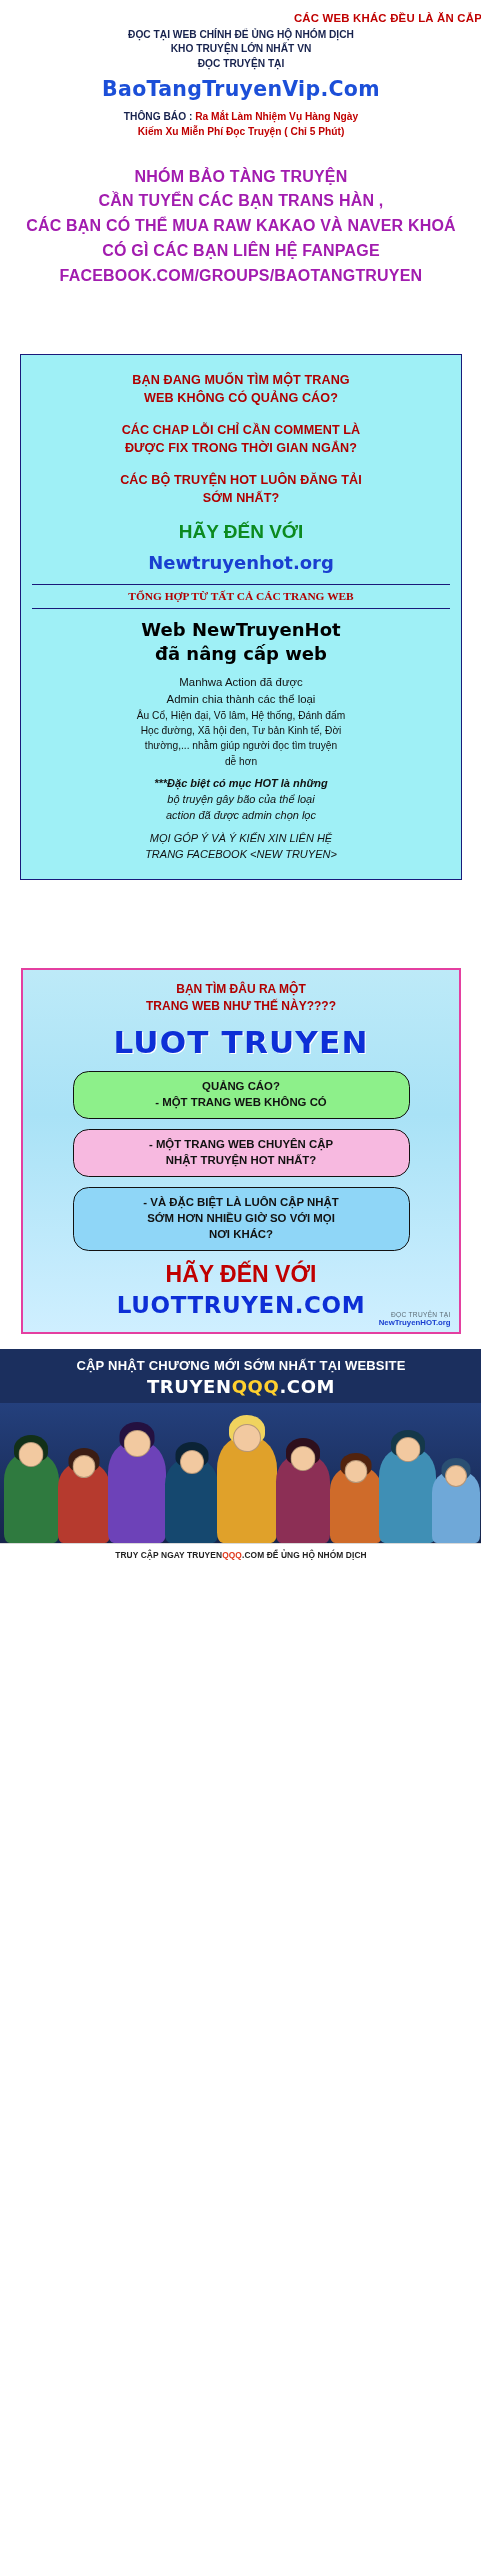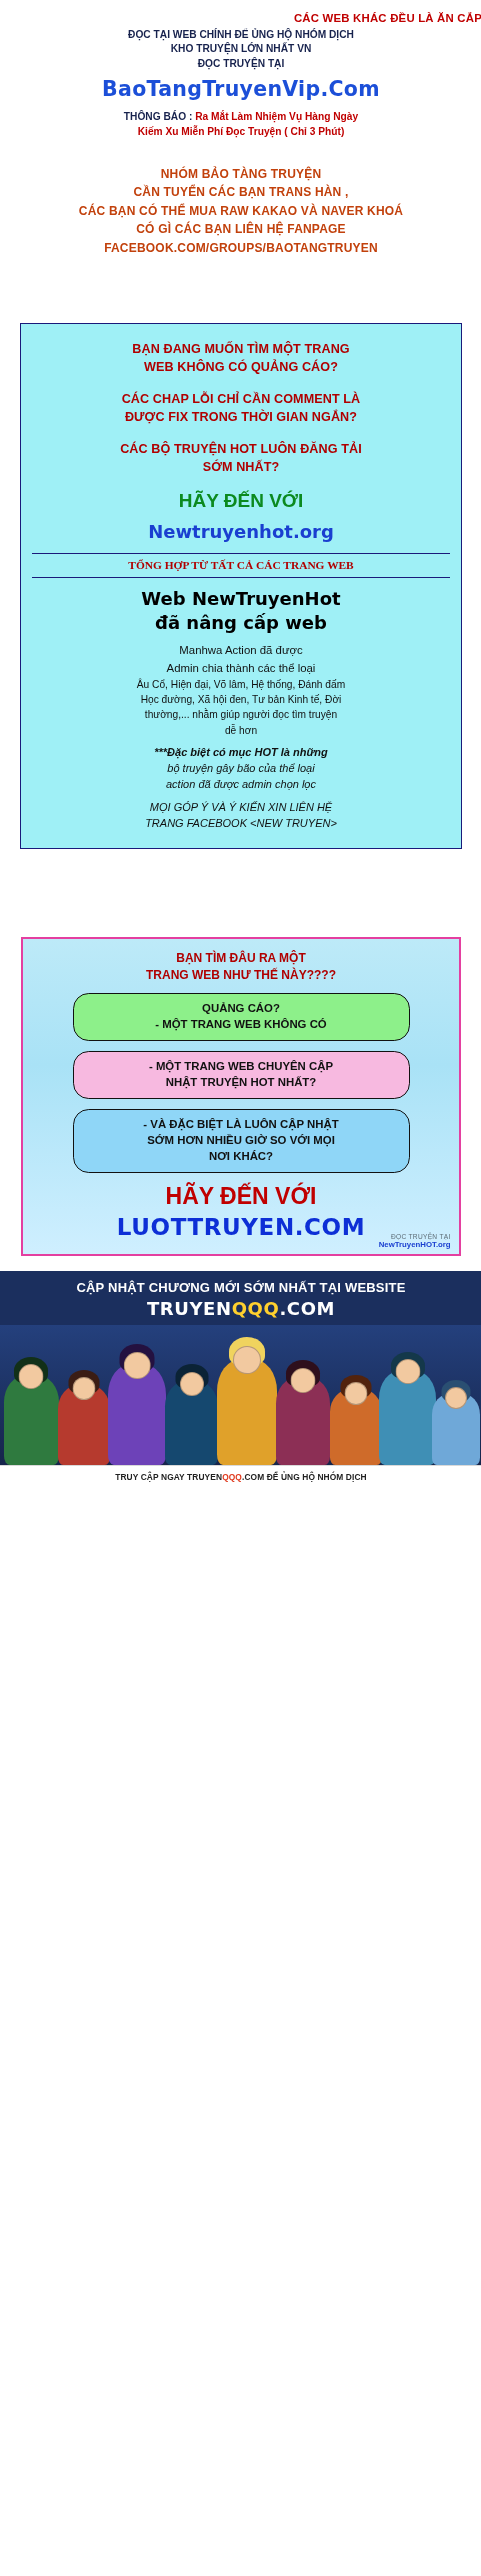--- a/index.html
+++ b/index.html
@@ -49,23 +49,23 @@
   .sec-top .notice .lbl { color: #17224d; }
 
   
   .sec-group {
     width: 482px;
     text-align: center;
     padding: 8.4px 6px 18px 6px;
     background: #ffffff;
   }
   .sec-group div {
-    color: #c2410c;
-    font-weight: bold;
-    font-size: 12px;
+    color: #a21caf;
+    font-weight: bold;
+    font-size: 16px;
     line-height: 1.55;
     letter-spacing: 0.2px;
   }
 
   
   .sec-cyan {
     width: 442px;
     margin: 6px auto 0 auto;
     border: 1.8px solid #1a1a7a;
     background: #9ff0f6;
@@ -260,21 +260,21 @@
 <div class="sec-top">
   <div class="l1">CÁC WEB KHÁC ĐỀU LÀ ĂN CẮP</div>
   <div class="l2">ĐỌC TẠI WEB CHÍNH ĐỂ ỦNG HỘ NHÓM DỊCH</div>
   <div class="l3">KHO TRUYỆN LỚN NHẤT VN</div>
   <div class="l4">ĐỌC TRUYỆN TẠI</div>
   <div class="bigbrand">BaoTangTruyenVip.Com</div>
   <div class="notice">
     <span class="lbl">THÔNG BÁO :</span>
     <span>Ra Mắt Làm Nhiệm Vụ Hàng Ngày</span>
   </div>
-  <div class="notice">Kiếm Xu Miễn Phí Đọc Truyện ( Chỉ 3 Phút)</div>
+  <div class="notice">Kiếm Xu Miễn Phí Đọc Truyện ( Chỉ 5 Phút)</div>
 </div>
 
 <div class="sec-group">
   <div>NHÓM BẢO TÀNG TRUYỆN</div>
   <div>CẦN TUYỂN CÁC BẠN TRANS HÀN ,</div>
   <div>CÁC BẠN CÓ THỂ MUA RAW KAKAO VÀ NAVER KHOÁ</div>
   <div>CÓ GÌ CÁC BẠN LIÊN HỆ FANPAGE</div>
   <div>FACEBOOK.COM/GROUPS/BAOTANGTRUYEN</div>
 </div>
 
@@ -319,20 +319,21 @@
   </div>
 </div>
 
 <div class="spacer-white" style="height:72px"></div>
 
 <div class="sec-luot-wrap" style="position:relative;">
   <div class="top-q">
     <div>BẠN TÌM ĐÂU RA MỘT</div>
     <div>TRANG WEB NHƯ THẾ NÀY????</div>
   </div>
+  <div class="brand">LUOT TRUYEN</div>
 
   <div class="bullet green">
     <div>QUẢNG CÁO?</div>
     <div>- MỘT TRANG WEB KHÔNG CÓ</div>
   </div>
   <div class="bullet pink">
     <div>- MỘT TRANG WEB CHUYÊN CẬP</div>
     <div>NHẬT TRUYỆN HOT NHẤT?</div>
   </div>
   <div class="bullet blue">

